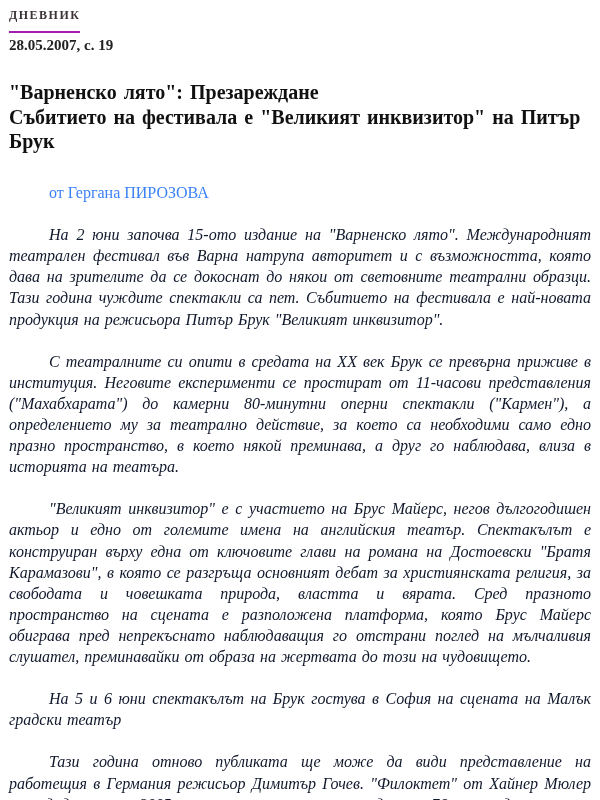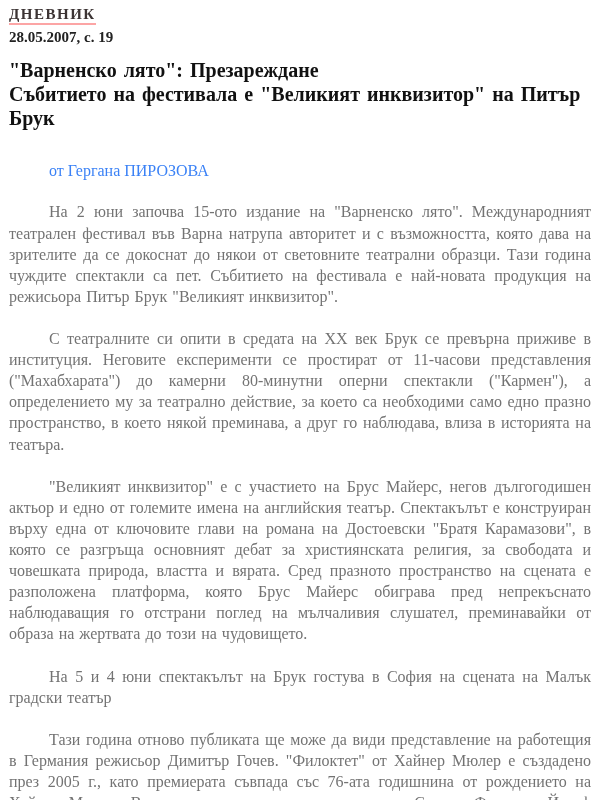--- a/index.html
+++ b/index.html
@@ -9,35 +9,35 @@
     overflow: hidden;
     background: #ffffff;
   }
   body {
     font-family: "Liberation Serif", "DejaVu Serif", serif;
     color: #1a1a1a;
     padding: 5px 9px 0 9px;
   }
   .masthead-link {
     display: inline-block;
-    font-size: 15px;
+    font-size: 12px;
     font-weight: bold;
     letter-spacing: 1.5px;
     color: #3c3434;
     text-decoration: none;
-    border-bottom: 2px solid #fca5a5;
-    padding-bottom: 0px;
+    border-bottom: 2px solid #a21caf;
+    padding-bottom: 9px;
     line-height: 1.1;
   }
   .dateline {
     font-size: 15px;
     font-weight: bold;
     color: #222222;
     margin-top: 3px;
-    margin-bottom: 12px;
+    margin-bottom: 26px;
     line-height: 1.2;
   }
   .headline-block {
     margin-bottom: 30px;
   }
   .headline, .subheadline {
     font-size: 20px;
     font-weight: bold;
     color: #111111;
     line-height: 1.22;
@@ -45,26 +45,27 @@
   }
   .byline {
     font-size: 16px;
     color: #3b82f6;
     text-indent: 40px;
     margin-bottom: 20px;
     line-height: 1.3;
   }
   .article-body p {
     font-size: 16px;
-    color: #737373;
+    color: #0f172a;
     text-align: justify;
     text-indent: 40px;
     line-height: 1.32;
     margin-bottom: 21px;
     word-spacing: 1px;
+    font-style: italic;
   }
 </style>
 </head>
 <body>
 
 <div>
 
   <div>
     <a href="#" class="masthead-link">ДНЕВНИК</a>
     <div class="dateline">28.05.2007, с. 19</div>
@@ -74,17 +75,17 @@
     <div class="headline">"Варненско лято": Презареждане</div>
     <div class="subheadline">Събитието на фестивала е "Великият инквизитор" на Питър Брук</div>
   </div>
 
   <div class="byline">от Гергана ПИРОЗОВА</div>
 
   <div class="article-body">
       <p>На 2 юни започва 15-ото издание на "Варненско лято". Международният театрален фестивал във Варна натрупа авторитет и с възможността, която дава на зрителите да се докоснат до някои от световните театрални образци. Тази година чуждите спектакли са пет. Събитието на фестивала е най-новата продукция на режисьора Питър Брук "Великият инквизитор".</p>
       <p>С театралните си опити в средата на XX век Брук се превърна приживе в институция. Неговите експерименти се простират от 11-часови представления ("Махабхарата") до камерни 80-минутни оперни спектакли ("Кармен"), а определението му за театрално действие, за което са необходими само едно празно пространство, в което някой преминава, а друг го наблюдава, влиза в историята на театъра.</p>
       <p>"Великият инквизитор" е с участието на Брус Майерс, негов дългогодишен актьор и едно от големите имена на английския театър. Спектакълът е конструиран върху една от ключовите глави на романа на Достоевски "Братя Карамазови", в която се разгръща основният дебат за християнската религия, за свободата и човешката природа, властта и вярата. Сред празното пространство на сцената е разположена платформа, която Брус Майерс обиграва пред непрекъснато наблюдаващия го отстрани поглед на мълчаливия слушател, преминавайки от образа на жертвата до този на чудовището.</p>
-      <p>На 5 и 4 юни спектакълът на Брук гостува в София на сцената на Малък градски театър</p>
+      <p>На 5 и 6 юни спектакълът на Брук гостува в София на сцената на Малък градски театър</p>
       <p>Тази година отново публиката ще може да види представление на работещия в Германия режисьор Димитър Гочев. "Филоктет" от Хайнер Мюлер е създадено през 2005 г., като премиерата съвпада със 76-ата годишнина от рождението на Хайнер Мюлер. В това представление с участието на Самуел Финци и Йозеф Бирбихлер за първи път на сцената излиза и самият режисьор, който обявява, че този спектакъл "няма</p>
     </div>
 
 </div>
 
 </body></html>

